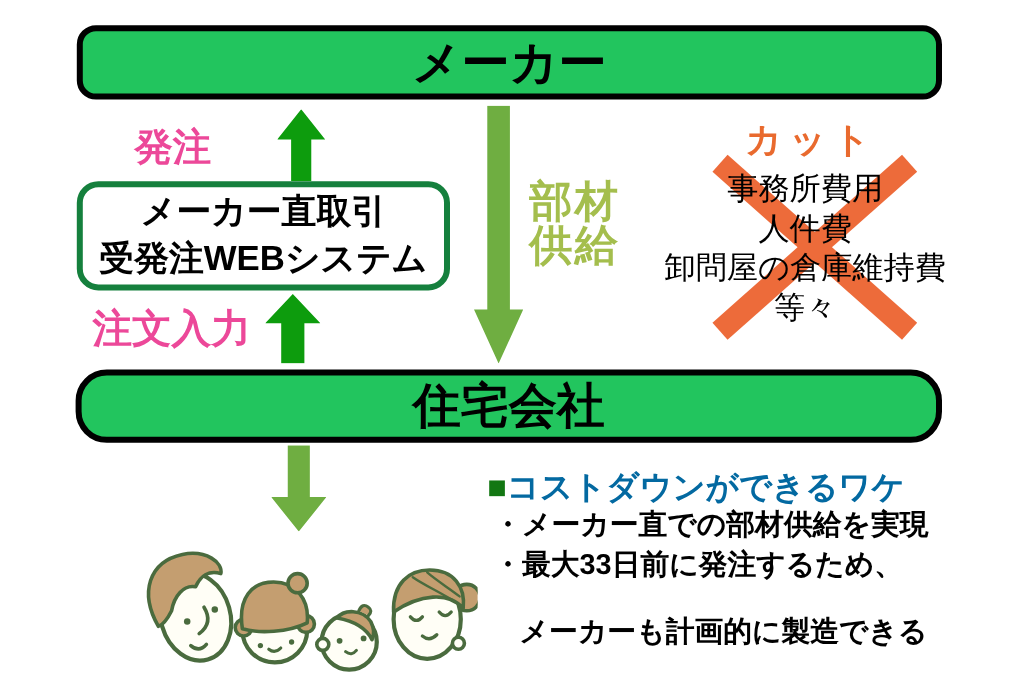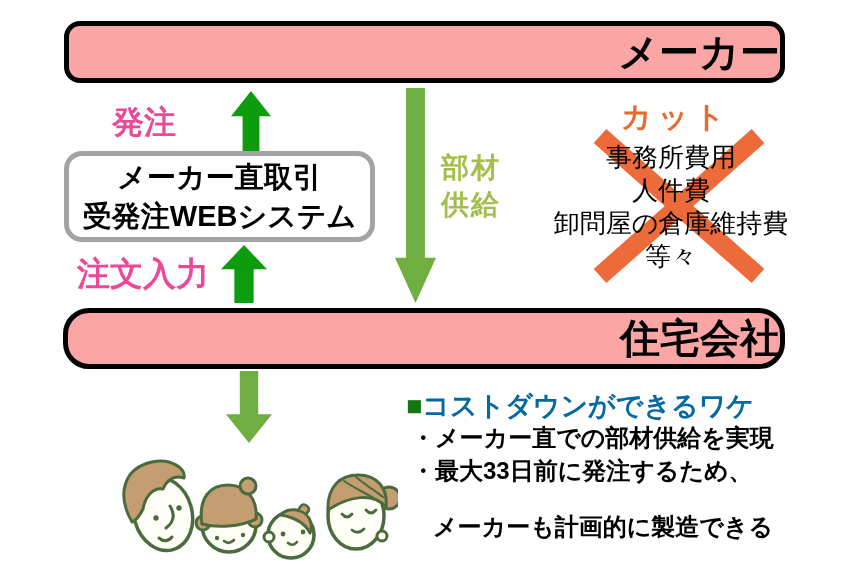--- a/index.html
+++ b/index.html
@@ -10,42 +10,42 @@
     width: 853px;
     height: 569px;
     background: #ffffff;
     overflow: hidden;
   }
   .abs { position: absolute; }
 
   
   .node-box {
     border: 5px solid #000;
-    background: #fca5a5;
+    background: #22c55e;
     display: flex;
     align-items: center;
-    justify-content: flex-end;
+    justify-content: center;
     font-weight: bold;
     color: #000;
   }
   .maker-box   { left: 64px;  top: 21px;  width: 721px; height: 62px; border-radius: 16px; font-size: 40px; }
   .housing-box { left: 63px;  top: 308px; width: 722px; height: 61px; border-radius: 26px; font-size: 40px; }
   .web-box {
     left: 64px; top: 151px; width: 311px; height: 91px;
-    border: 5px solid #a3a3a3; border-radius: 18px; background: #fff;
+    border: 5px solid #15803d; border-radius: 18px; background: #fff;
     display: flex; flex-direction: column; align-items: center; justify-content: center;
     font-size: 29px; font-weight: 600; color: #000; line-height: 39px;
   }
 
   
   .green-label { color: #ec4899; font-weight: bold; }
   .order-label       { left: 112px; top: 101px; font-size: 32px; }
   .order-input-label { left: 77px;  top: 252px; font-size: 33px; }
   .supply-label {
-    left: 441px; top: 149px; font-size: 28px; font-weight: bold;
+    left: 441px; top: 149px; font-size: 36px; font-weight: bold;
     color: #a4be4d; line-height: 37px; letter-spacing: 2px;
   }
 
   
   .arrow { background: #0d9c0d; }
   .arrow-mid { background: #6fae41; }
   .arrow-up-short {
     clip-path: polygon(50% 0%, 100% 42%, 71% 42%, 71% 100%, 29% 100%, 29% 42%, 0% 42%);
   }
   .arrow-down-long {

